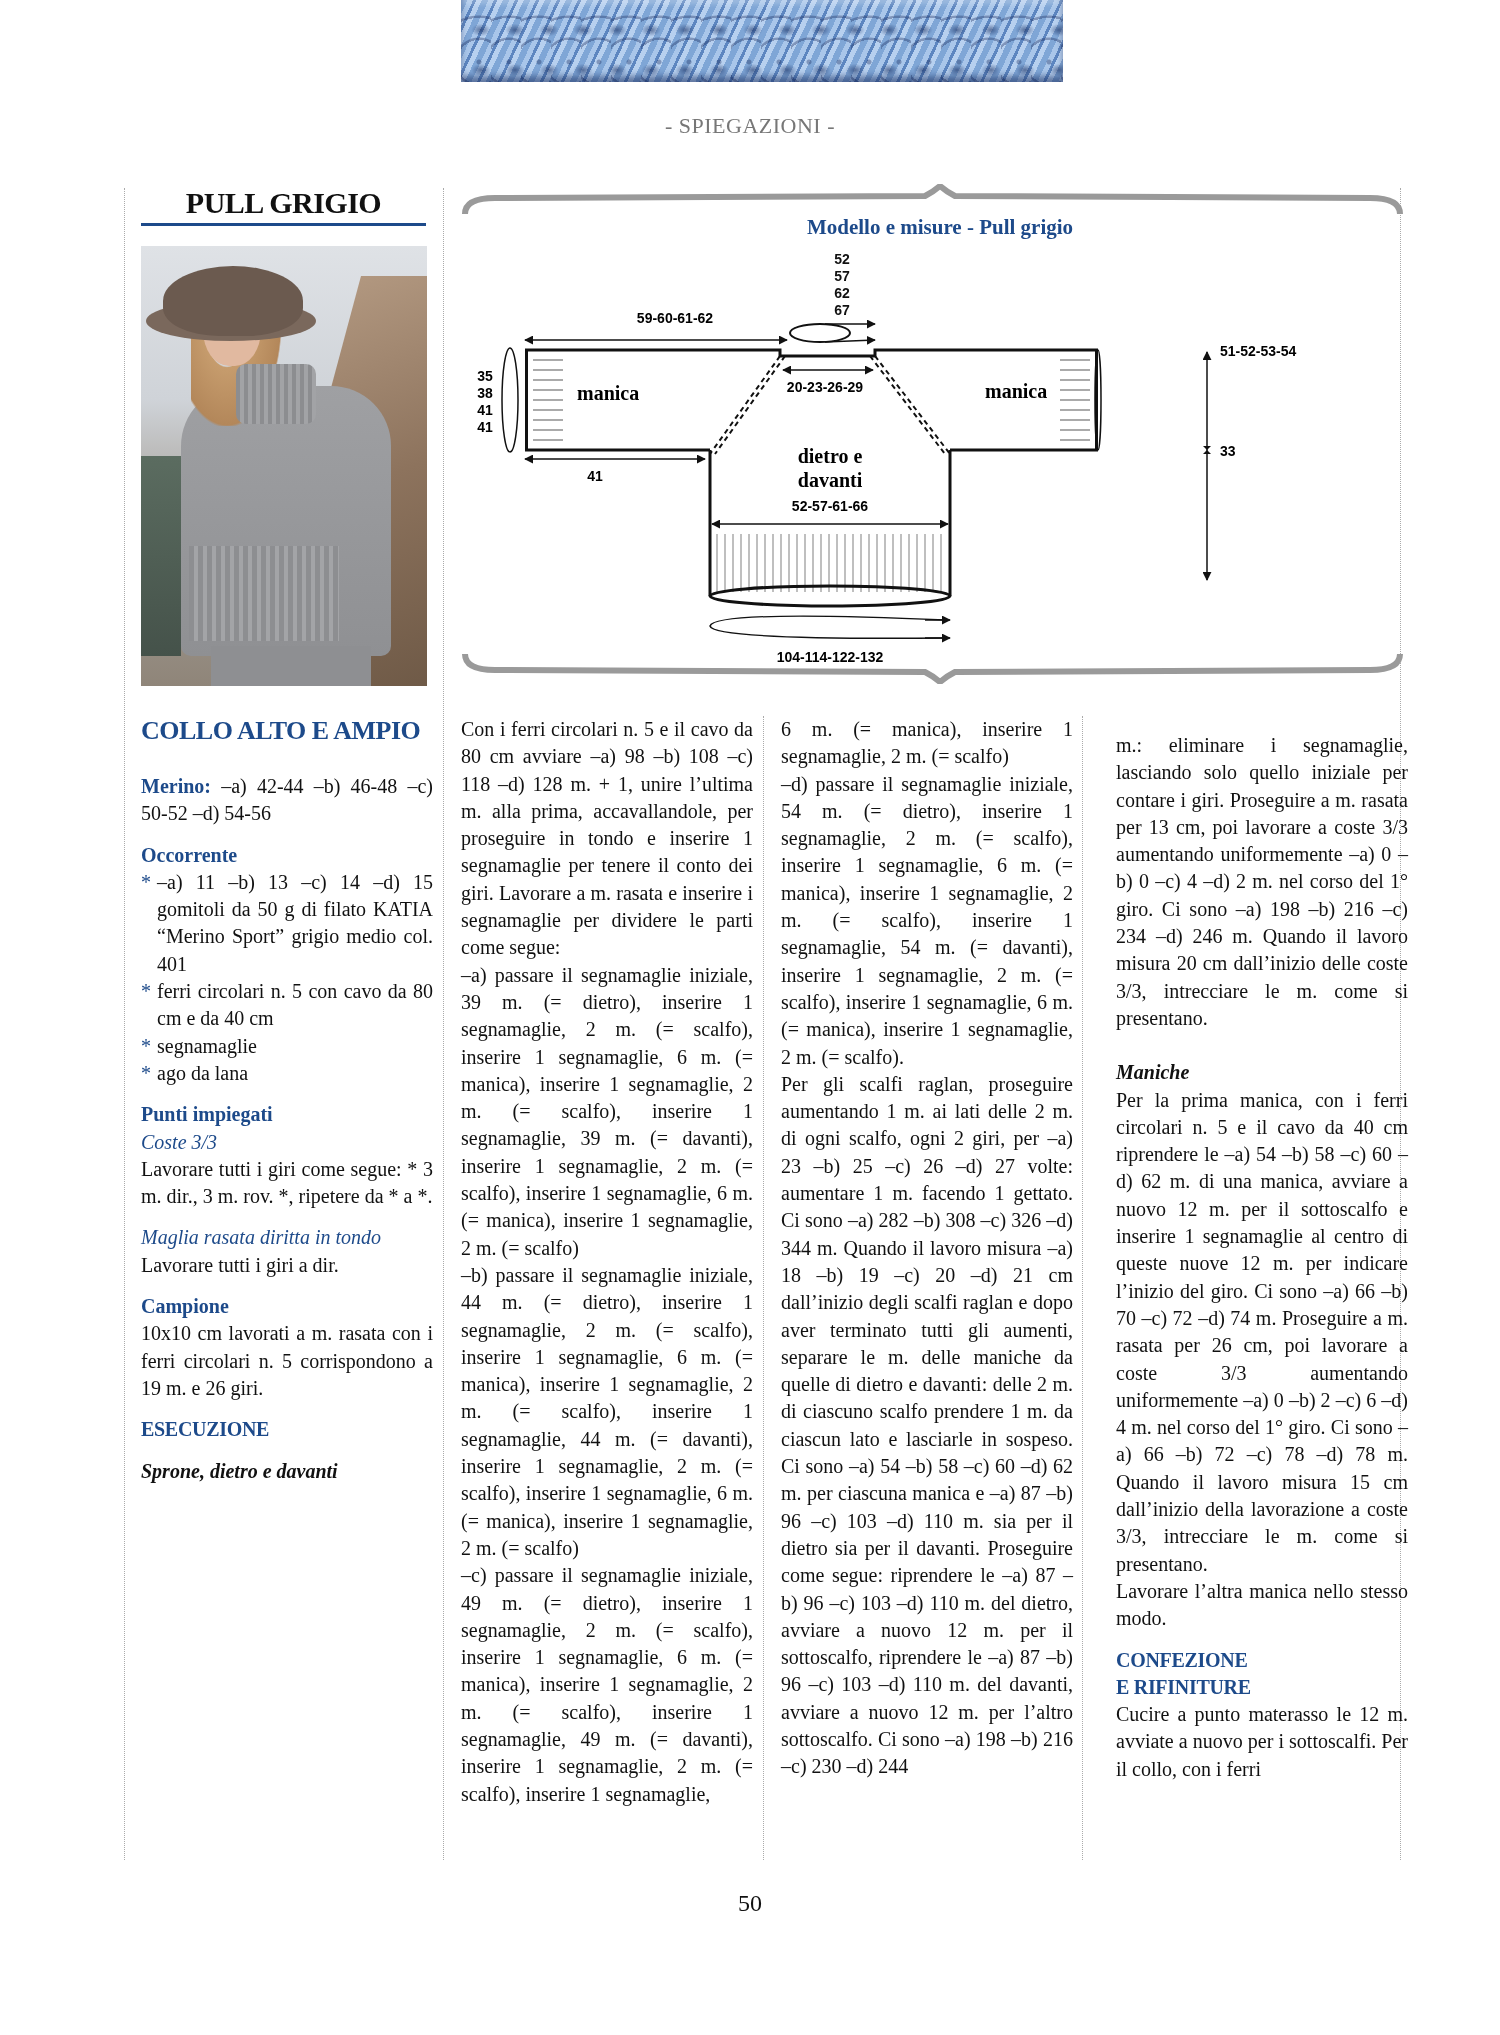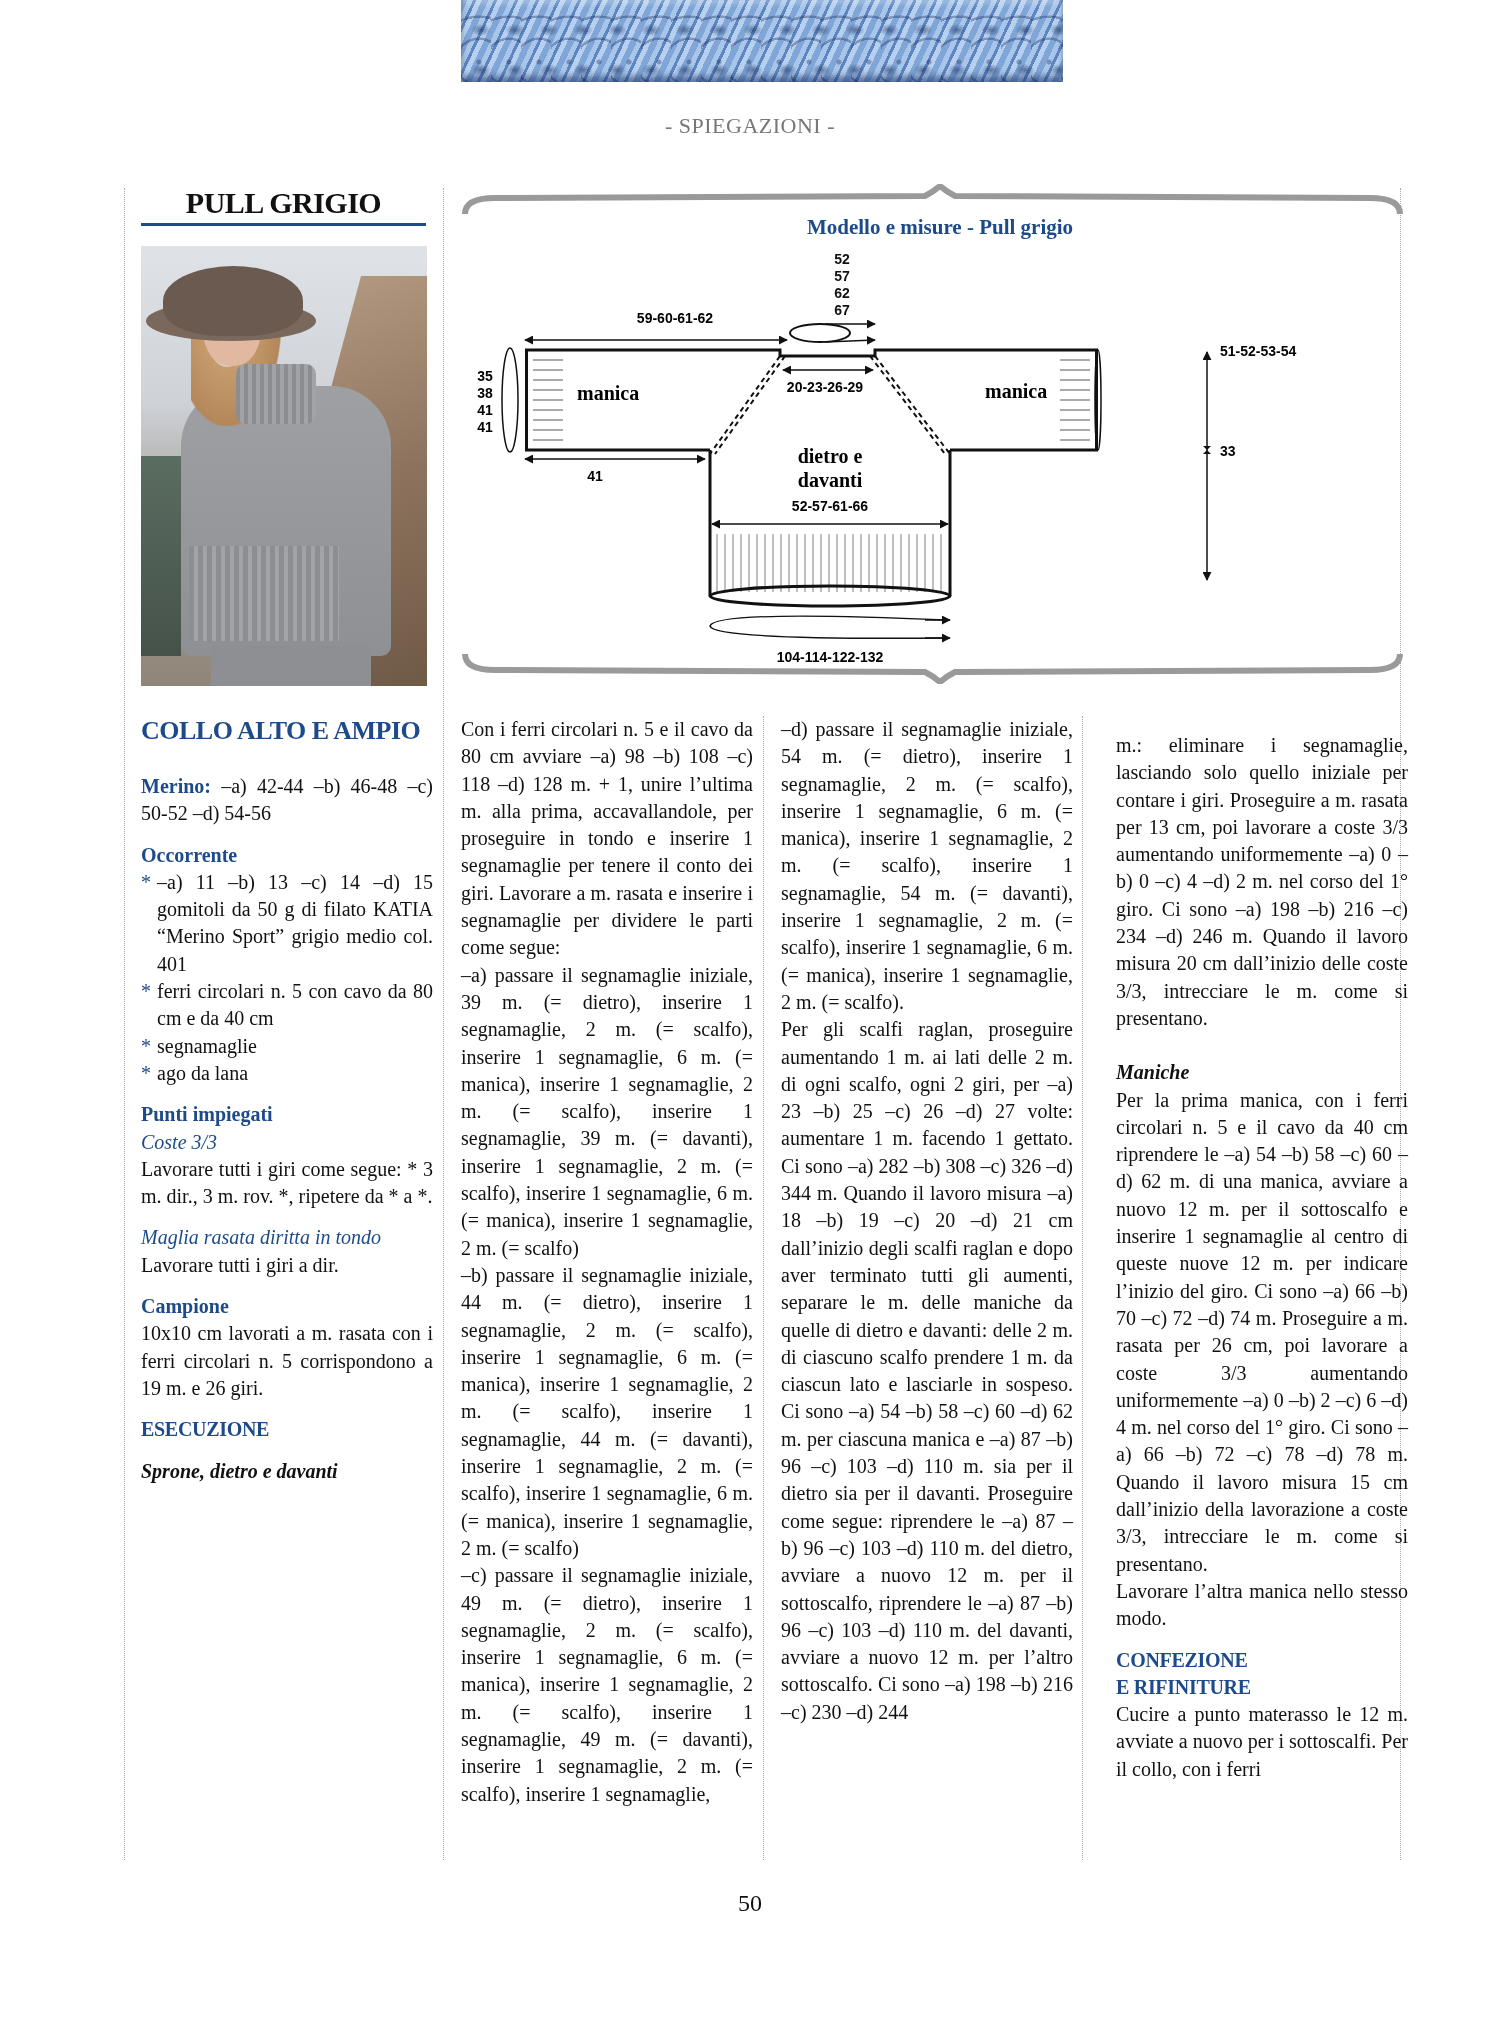--- a/index.html
+++ b/index.html
@@ -248,20 +248,21 @@
 </div>
 
 <div class="col" style="left:461px;">
   <p>Con i ferri circolari n. 5 e il cavo da 80 cm avviare –a) 98 –b) 108 –c) 118 –d) 128 m. + 1, unire l’ultima m. alla prima, accavallandole, per proseguire in tondo e inserire 1 segnamaglie per tenere il conto dei giri. Lavorare a m. rasata e inserire i segnamaglie per dividere le parti come segue:</p>
   <p>–a) passare il segnamaglie iniziale, 39 m. (= dietro), inserire 1 segnamaglie, 2 m. (= scalfo), inserire 1 segnamaglie, 6 m. (= manica), inserire 1 segnamaglie, 2 m. (= scalfo), inserire 1 segnamaglie, 39 m. (= davanti), inserire 1 segnamaglie, 2 m. (= scalfo), inserire 1 segnamaglie, 6 m. (= manica), inserire 1 segnamaglie, 2 m. (= scalfo)</p>
   <p>–b) passare il segnamaglie iniziale, 44 m. (= dietro), inserire 1 segnamaglie, 2 m. (= scalfo), inserire 1 segnamaglie, 6 m. (= manica), inserire 1 segnamaglie, 2 m. (= scalfo), inserire 1 segnamaglie, 44 m. (= davanti), inserire 1 segnamaglie, 2 m. (= scalfo), inserire 1 segnamaglie, 6 m. (= manica), inserire 1 segnamaglie, 2 m. (= scalfo)</p>
   <p>–c) passare il segnamaglie iniziale, 49 m. (= dietro), inserire 1 segnamaglie, 2 m. (= scalfo), inserire 1 segnamaglie, 6 m. (= manica), inserire 1 segnamaglie, 2 m. (= scalfo), inserire 1 segnamaglie, 49 m. (= davanti), inserire 1 segnamaglie, 2 m. (= scalfo), inserire 1 segnamaglie,</p>
 </div>
 
 <div class="col" style="left:781px;">
+  <p>6 m. (= manica), inserire 1 segnamaglie, 2 m. (= scalfo)</p>
   <p>–d) passare il segnamaglie iniziale, 54 m. (= dietro), inserire 1 segnamaglie, 2 m. (= scalfo), inserire 1 segnamaglie, 6 m. (= manica), inserire 1 segnamaglie, 2 m. (= scalfo), inserire 1 segnamaglie, 54 m. (= davanti), inserire 1 segnamaglie, 2 m. (= scalfo), inserire 1 segnamaglie, 6 m. (= manica), inserire 1 segnamaglie, 2 m. (= scalfo).</p>
   <p>Per gli scalfi raglan, proseguire aumentando 1 m. ai lati delle 2 m. di ogni scalfo, ogni 2 giri, per –a) 23 –b) 25 –c) 26 –d) 27 volte: aumentare 1 m. facendo 1 gettato. Ci sono –a) 282 –b) 308 –c) 326 –d) 344 m. Quando il lavoro misura –a) 18 –b) 19 –c) 20 –d) 21 cm dall’inizio degli scalfi raglan e dopo aver terminato tutti gli aumenti, separare le m. delle maniche da quelle di dietro e davanti: delle 2 m. di ciascuno scalfo prendere 1 m. da ciascun lato e lasciarle in sospeso. Ci sono –a) 54 –b) 58 –c) 60 –d) 62 m. per ciascuna manica e –a) 87 –b) 96 –c) 103 –d) 110 m. sia per il dietro sia per il davanti. Proseguire come segue: riprendere le –a) 87 –b) 96 –c) 103 –d) 110 m. del dietro, avviare a nuovo 12 m. per il sottoscalfo, riprendere le –a) 87 –b) 96 –c) 103 –d) 110 m. del davanti, avviare a nuovo 12 m. per l’altro sottoscalfo. Ci sono –a) 198 –b) 216 –c) 230 –d) 244</p>
 </div>
 
 <div class="col" style="left:1116px;margin-top:16px;">
   <p>m.: eliminare i segnamaglie, lasciando solo quello iniziale per contare i giri. Proseguire a m. rasata per 13 cm, poi lavorare a coste 3/3 aumentando uniformemente –a) 0 –b) 0 –c) 4 –d) 2 m. nel corso del 1° giro. Ci sono –a) 198 –b) 216 –c) 234 –d) 246 m. Quando il lavoro misura 20 cm dall’inizio delle coste 3/3, intrecciare le m. come si presentano.</p>
   <div class="gap"></div>
   <p class="it-bold">Maniche</p>
   <p>Per la prima manica, con i ferri circolari n. 5 e il cavo da 40 cm riprendere le –a) 54 –b) 58 –c) 60 –d) 62 m. di una manica, avviare a nuovo 12 m. per il sottoscalfo e inserire 1 segnamaglie al centro di queste nuove 12 m. per indicare l’inizio del giro. Ci sono –a) 66 –b) 70 –c) 72 –d) 74 m. Proseguire a m. rasata per 26 cm, poi lavorare a coste 3/3 aumentando uniformemente –a) 0 –b) 2 –c) 6 –d) 4 m. nel corso del 1° giro. Ci sono –a) 66 –b) 72 –c) 78 –d) 78 m. Quando il lavoro misura 15 cm dall’inizio della lavorazione a coste 3/3, intrecciare le m. come si presentano.</p>
   <p>Lavorare l’altra manica nello stesso modo.</p>

